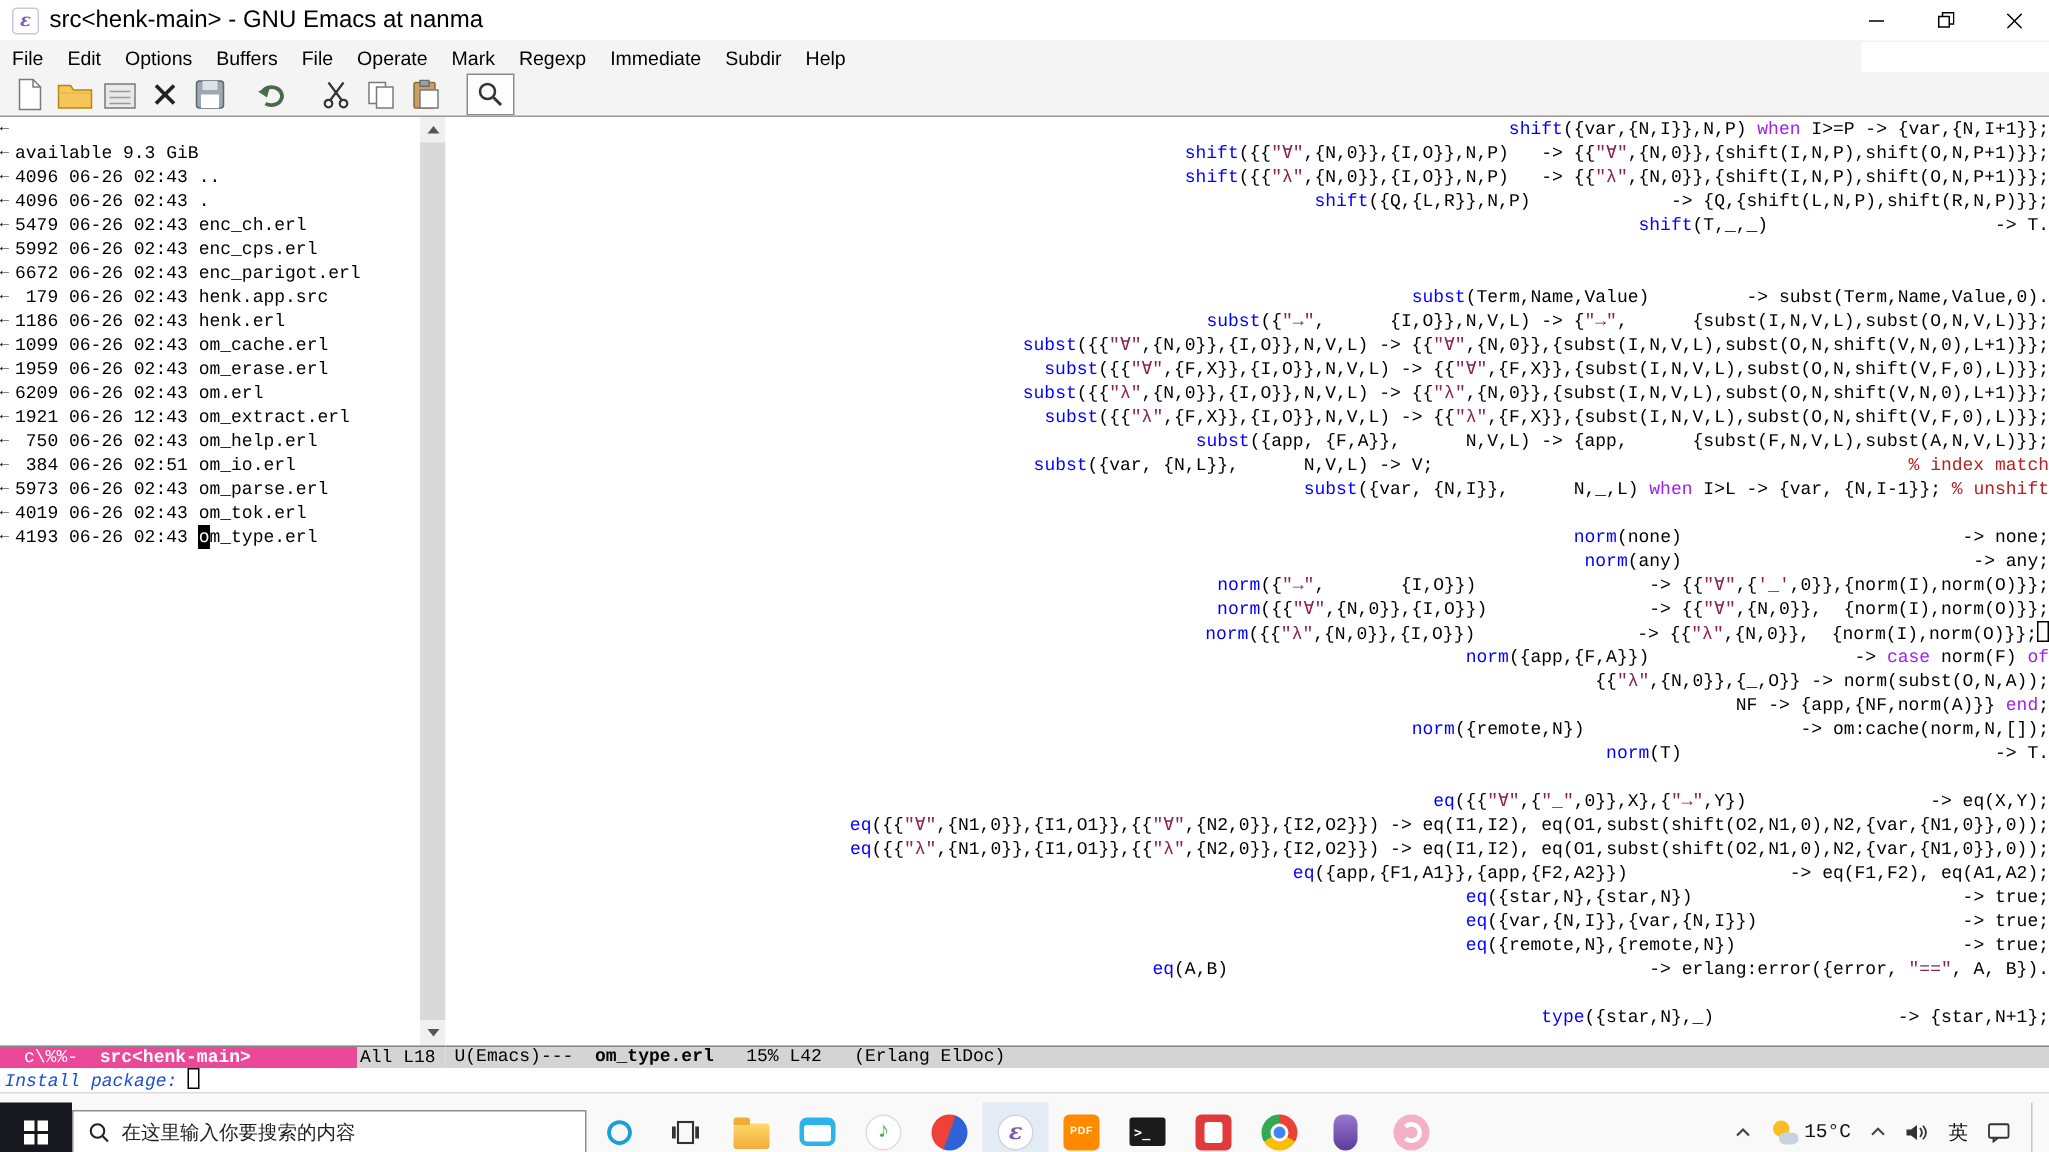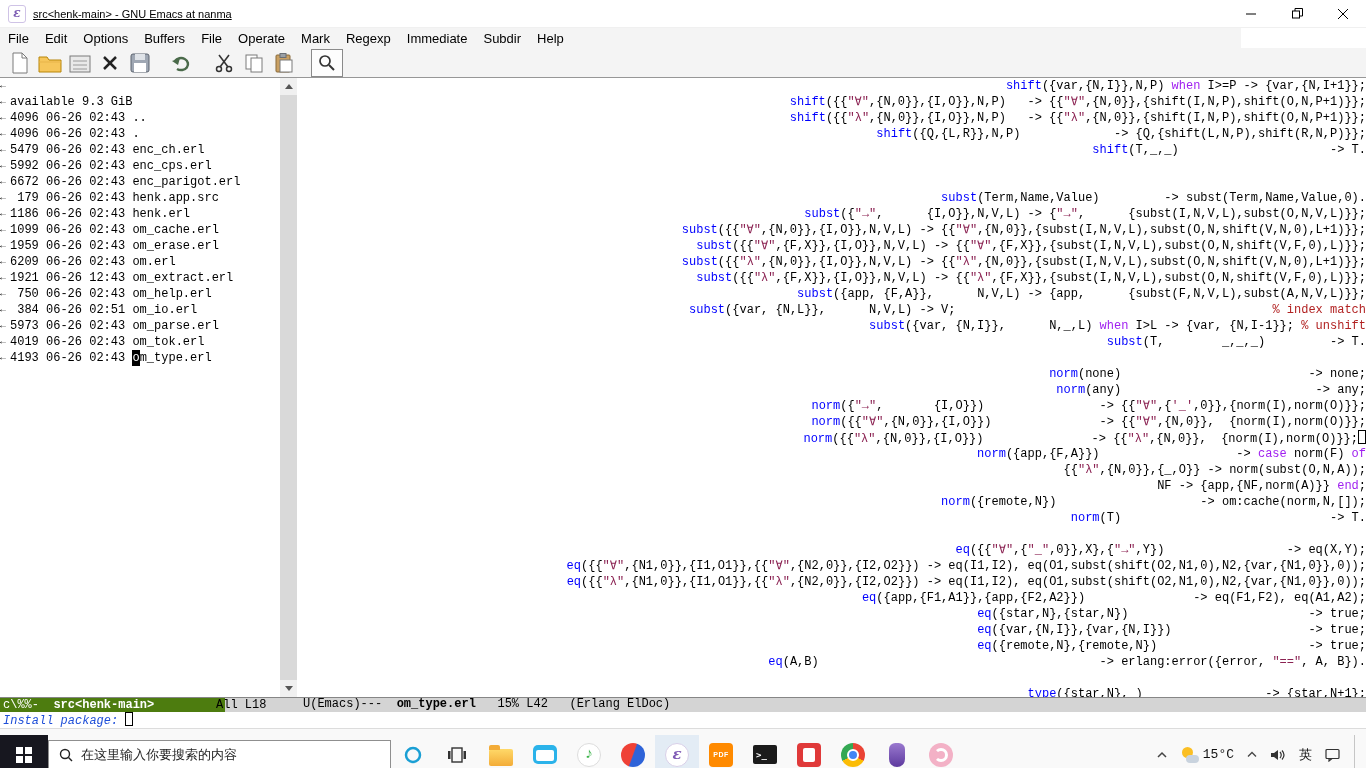--- a/index.html
+++ b/index.html
@@ -5,21 +5,21 @@
   html,body{margin:0;padding:0;}
   body{width:1366px;height:768px;position:relative;background:#fff;overflow:hidden;
        font-family:"Liberation Mono","DejaVu Sans Mono",monospace;}
   .ui{font-family:"Liberation Sans","DejaVu Sans",sans-serif;}
 
   
   #titlebar{position:absolute;left:0;top:0;width:1366px;height:28px;background:#ffffff;
             display:flex;align-items:center;border-bottom:1px solid #f0f0f0;box-sizing:border-box;}
   #app-icon{margin-left:8px;width:16px;height:16px;border-radius:3px;background:#ffffff;border:1px solid #cfc3e6;
             color:#7b5bb2;font:italic bold 12px/14px "DejaVu Serif",serif;text-align:center;}
-  #title-text{margin-left:7px;font-size:11px;color:#000;text-decoration:underline;}
+  #title-text{margin-left:7px;font-size:16px;color:#000;}
   #win-controls{margin-left:auto;display:flex;height:100%;}
   .win-btn{width:46px;height:100%;display:flex;align-items:center;justify-content:center;}
   .win-btn svg{display:block;}
 
   
   #menubar{position:absolute;left:0;top:28px;width:1241px;height:20px;background:#f4f4f4;
            display:flex;align-items:center;font-size:13px;color:#000;}
   .menu-item{padding:1px 8px;white-space:nowrap;}
 
   
@@ -46,22 +46,22 @@
   #codepane{position:absolute;left:297px;top:78px;width:1069px;height:619px;background:#fff;overflow:hidden;
             font-size:12px;line-height:16px;padding-left:8px;box-sizing:border-box;}
   .code-line{height:16px;white-space:pre;text-align:right;}
   .c-f{color:#0000ff;} .c-k{color:#a020f0;} .c-s{color:#8b2252;} .c-c{color:#b22222;} .c-p{color:#000;}
   .hollow-cursor{display:inline-block;width:6px;height:12px;border:1px solid #000;vertical-align:-2px;}
 
   
   .modeline{position:absolute;top:697px;height:15px;background:#d4d4d4;border-top:1px solid #868686;
             box-sizing:border-box;font-size:12px;line-height:13px;white-space:pre;color:#000;overflow:hidden;}
   #modeline-left{left:0;width:297px;}
-  #ml-left-hl{position:absolute;left:0;top:0;bottom:0;width:222px;background:#4d7c0f;color:#fff;padding-left:3px;line-height:14px;}
-  #ml-left-pos{position:absolute;left:216px;top:1px;}
+  #ml-left-hl{position:absolute;left:0;top:0;bottom:0;width:222px;background:#ec4899;color:#fff;padding-left:16px;line-height:14px;}
+  #ml-left-pos{position:absolute;left:240px;top:1px;}
   #modeline-right{left:297px;width:1069px;padding-left:6px;}
   .bold{font-weight:bold;}
 
   
   #minibuffer{position:absolute;left:0;top:712px;width:1366px;height:16px;background:#fff;
               font-size:12px;line-height:16px;padding-left:3px;box-sizing:border-box;white-space:pre;}
   .mb-prompt{color:#1d4ed8;font-style:italic;}
 
   
   #taskbar{position:absolute;left:0;top:728px;width:1366px;height:52px;background:#f9f9f9;
@@ -259,21 +259,20 @@
     <div class="code-line"></div>
     <div class="code-line"><span class="c-f">subst</span><span class="c-p">(Term,Name,Value)         -&gt; subst(Term,Name,Value,0).</span></div>
     <div class="code-line"><span class="c-f">subst</span><span class="c-p">({</span><span class="c-s">"→"</span><span class="c-p">,      {I,O}},N,V,L) -&gt; {</span><span class="c-s">"→"</span><span class="c-p">,      {subst(I,N,V,L),subst(O,N,V,L)}};</span></div>
     <div class="code-line"><span class="c-f">subst</span><span class="c-p">({{</span><span class="c-s">"∀"</span><span class="c-p">,{N,0}},{I,O}},N,V,L) -&gt; {{</span><span class="c-s">"∀"</span><span class="c-p">,{N,0}},{subst(I,N,V,L),subst(O,N,shift(V,N,0),L+1)}};</span></div>
     <div class="code-line"><span class="c-f">subst</span><span class="c-p">({{</span><span class="c-s">"∀"</span><span class="c-p">,{F,X}},{I,O}},N,V,L) -&gt; {{</span><span class="c-s">"∀"</span><span class="c-p">,{F,X}},{subst(I,N,V,L),subst(O,N,shift(V,F,0),L)}};</span></div>
     <div class="code-line"><span class="c-f">subst</span><span class="c-p">({{</span><span class="c-s">"λ"</span><span class="c-p">,{N,0}},{I,O}},N,V,L) -&gt; {{</span><span class="c-s">"λ"</span><span class="c-p">,{N,0}},{subst(I,N,V,L),subst(O,N,shift(V,N,0),L+1)}};</span></div>
     <div class="code-line"><span class="c-f">subst</span><span class="c-p">({{</span><span class="c-s">"λ"</span><span class="c-p">,{F,X}},{I,O}},N,V,L) -&gt; {{</span><span class="c-s">"λ"</span><span class="c-p">,{F,X}},{subst(I,N,V,L),subst(O,N,shift(V,F,0),L)}};</span></div>
     <div class="code-line"><span class="c-f">subst</span><span class="c-p">({app, {F,A}},      N,V,L) -&gt; {app,      {subst(F,N,V,L),subst(A,N,V,L)}};</span></div>
     <div class="code-line"><span class="c-f">subst</span><span class="c-p">({var, {N,L}},      N,V,L) -&gt; V;                                            </span><span class="c-c">% index match</span></div>
     <div class="code-line"><span class="c-f">subst</span><span class="c-p">({var, {N,I}},      N,_,L) </span><span class="c-k">when</span><span class="c-p"> I&gt;L -&gt; {var, {N,I-1}}; </span><span class="c-c">% unshift</span></div>
-    <div class="code-line"><span class="c-f">subst</span><span class="c-p">(T,        _,_,_)         -&gt; T.</span></div>
     <div class="code-line"></div>
     <div class="code-line"><span class="c-f">norm</span><span class="c-p">(none)                          -&gt; none;</span></div>
     <div class="code-line"><span class="c-f">norm</span><span class="c-p">(any)                           -&gt; any;</span></div>
     <div class="code-line"><span class="c-f">norm</span><span class="c-p">({</span><span class="c-s">"→"</span><span class="c-p">,       {I,O}})                -&gt; {{</span><span class="c-s">"∀"</span><span class="c-p">,{</span><span class="c-s">'_'</span><span class="c-p">,0}},{norm(I),norm(O)}};</span></div>
     <div class="code-line"><span class="c-f">norm</span><span class="c-p">({{</span><span class="c-s">"∀"</span><span class="c-p">,{N,0}},{I,O}})               -&gt; {{</span><span class="c-s">"∀"</span><span class="c-p">,{N,0}},  {norm(I),norm(O)}};</span></div>
     <div class="code-line"><span class="c-f">norm</span><span class="c-p">({{</span><span class="c-s">"λ"</span><span class="c-p">,{N,0}},{I,O}})               -&gt; {{</span><span class="c-s">"λ"</span><span class="c-p">,{N,0}},  {norm(I),norm(O)}};</span><span class="hollow-cursor"></span></div>
     <div class="code-line"><span class="c-f">norm</span><span class="c-p">({app,{F,A}})                   -&gt; </span><span class="c-k">case</span><span class="c-p"> norm(F) </span><span class="c-k">of</span></div>
     <div class="code-line"><span class="c-p">                                       {{</span><span class="c-s">"λ"</span><span class="c-p">,{N,0}},{_,O}} -&gt; norm(subst(O,N,A));</span></div>
     <div class="code-line"><span class="c-p">                                            NF -&gt; {app,{NF,norm(A)}} </span><span class="c-k">end</span><span class="c-p">;</span></div>
     <div class="code-line"><span class="c-f">norm</span><span class="c-p">({remote,N})                    -&gt; om:cache(norm,N,[]);</span></div>

